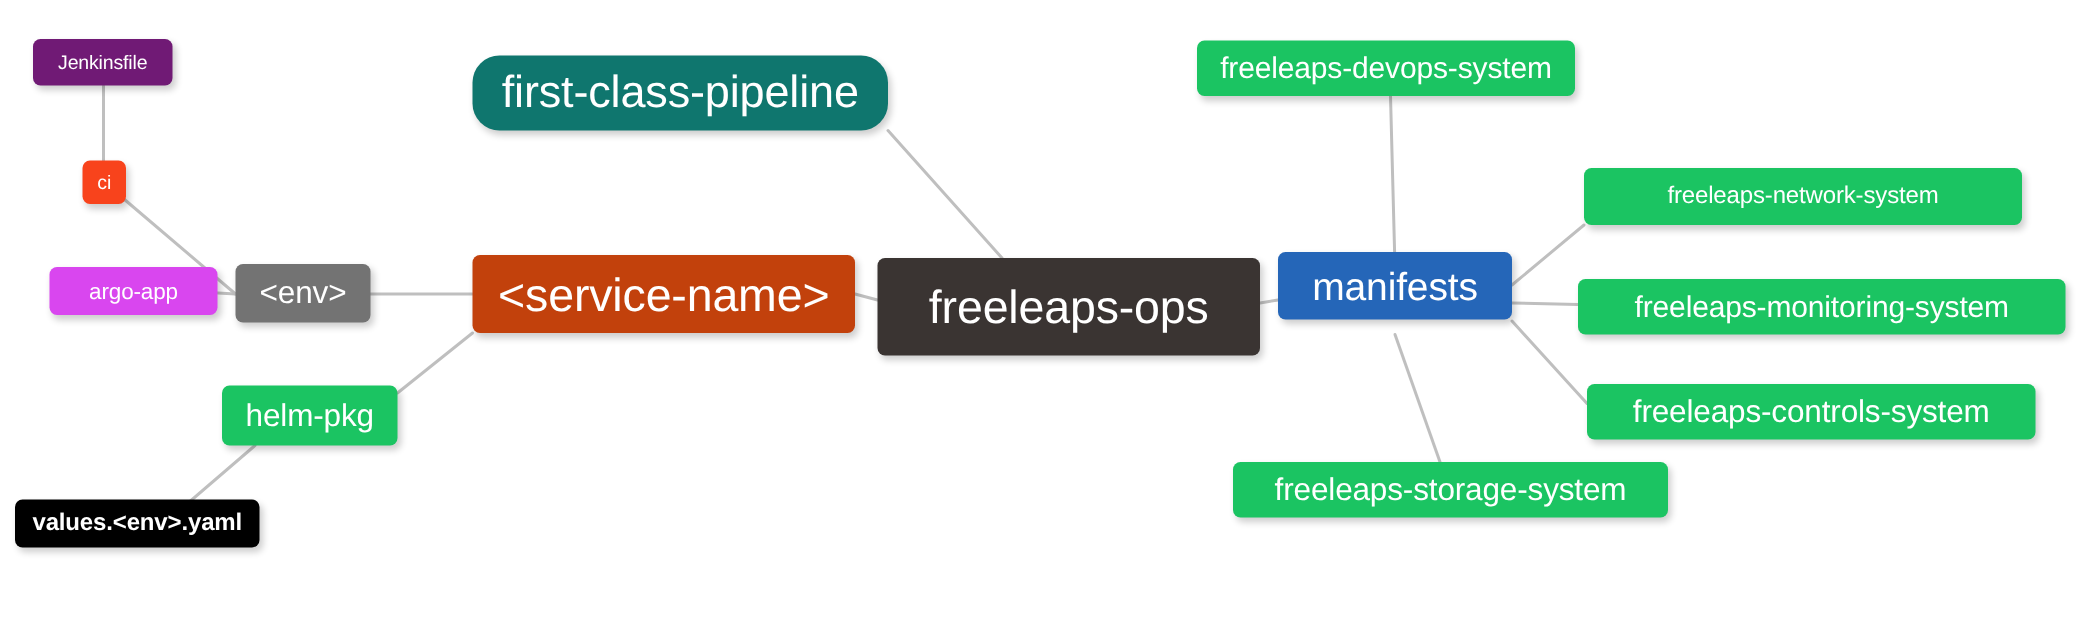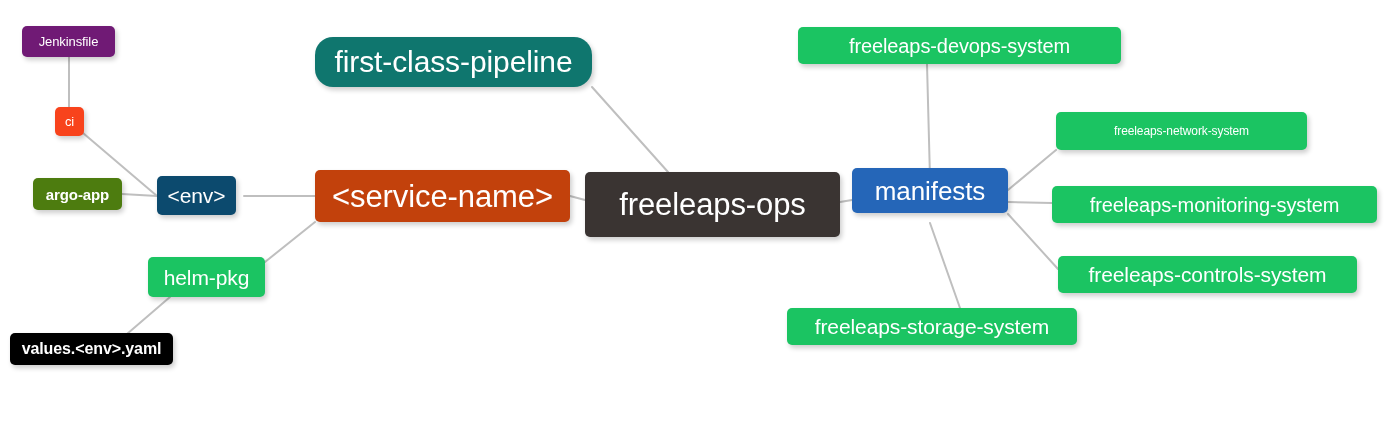--- a/index.html
+++ b/index.html
@@ -63,53 +63,53 @@
       <path d="M 1008,214 L 1058,269" stroke="#bfbfbf" stroke-width="2" fill="none" stroke-linecap="round"></path>
       <path d="M 930,223 L 960,308" stroke="#bfbfbf" stroke-width="2" fill="none" stroke-linecap="round"></path>
     </svg>
   <div id="node-layer">
       <div class="node" style="left: 22px; top: 26px; width: 93px; height: 31px; background: #701a75; font-size: 13px;">
         <span class="node-label">Jenkinsfile</span>
       </div>
       <div class="node" style="left: 55px; top: 107px; width: 29px; height: 29px; background: rgb(248, 67, 28); font-size: 13px; text-align: right;">
         <span class="node-label">ci</span>
       </div>
-      <div class="node" style="left: 33px; top: 178px; width: 89px; height: 32px; background: #4d7c0f; font-size: 15px; font-weight: bold;">
+      <div class="node" style="left: 33px; top: 178px; width: 112px; height: 32px; background: #d946ef; font-size: 15px;">
         <span class="node-label">argo-app</span>
       </div>
-      <div class="node" style="left: 157px; top: 176px; width: 79px; height: 39px; background: #0c4a6e; font-size: 21px;">
+      <div class="node" style="left: 157px; top: 176px; width: 90px; height: 39px; background: #737373; font-size: 21px;">
         <span class="node-label">&lt;env&gt;</span>
       </div>
       <div class="node" style="left: 148px; top: 257px; width: 117px; height: 40px; background: rgb(27, 196, 98); font-size: 21px;">
         <span class="node-label">helm-pkg</span>
       </div>
       <div class="node" style="left: 10px; top: 333px; width: 163px; height: 32px; background: #000000; font-size: 16px; font-weight: bold;">
         <span class="node-label">values.&lt;env&gt;.yaml</span>
       </div>
       <div class="node" style="left: 315px; top: 37px; width: 277px; height: 50px; background: #0f766e; font-size: 30px; border-radius: 18px;">
         <span class="node-label">first-class-pipeline</span>
       </div>
       <div class="node" style="left: 315px; top: 170px; width: 255px; height: 52px; background: #c2410c; font-size: 31px; justify-content: center;">
         <span class="node-label">&lt;service-name&gt;</span>
       </div>
       <div class="node" style="left: 585px; top: 172px; width: 255px; height: 65px; background: rgb(58, 52, 50); font-size: 31px;">
         <span class="node-label">freeleaps-ops</span>
       </div>
       <div class="node" style="left: 852px; top: 168px; width: 156px; height: 45px; background: rgb(37, 102, 184); font-size: 26px;">
         <span class="node-label">manifests</span>
       </div>
-      <div class="node" style="left: 798px; top: 27px; width: 323px; height: 37px; background: rgb(27, 196, 98); font-size: 20px;">
+      <div class="node" style="left: 798px; top: 27px; width: 252px; height: 37px; background: rgb(27, 196, 98); font-size: 20px;">
         <span class="node-label">freeleaps-devops-system</span>
       </div>
-      <div class="node" style="left: 1056px; top: 112px; width: 251px; height: 38px; background: rgb(27, 196, 98); font-size: 12px;">
+      <div class="node" style="left: 1056px; top: 112px; width: 292px; height: 38px; background: rgb(27, 196, 98); font-size: 16px;">
         <span class="node-label">freeleaps-network-system</span>
       </div>
       <div class="node" style="left: 1052px; top: 186px; width: 325px; height: 37px; background: rgb(27, 196, 98); font-size: 20px;">
         <span class="node-label">freeleaps-monitoring-system</span>
       </div>
       <div class="node" style="left: 1058px; top: 256px; width: 299px; height: 37px; background: rgb(27, 196, 98); font-size: 21px;">
         <span class="node-label">freeleaps-controls-system</span>
       </div>
-      <div class="node" style="left: 787px; top: 308px; width: 290px; height: 37px; background: rgb(27, 196, 98); font-size: 21px;">
+      <div class="node" style="left: 822px; top: 308px; width: 290px; height: 37px; background: rgb(27, 196, 98); font-size: 21px;">
         <span class="node-label">freeleaps-storage-system</span>
       </div>
     </div>
 </div>
 
 </body></html>

